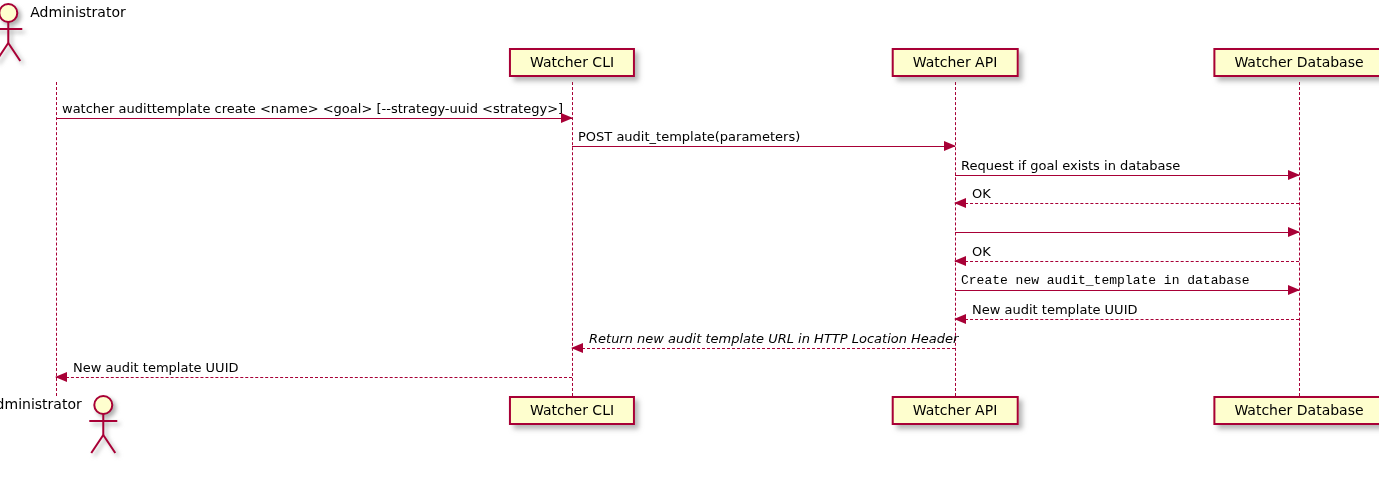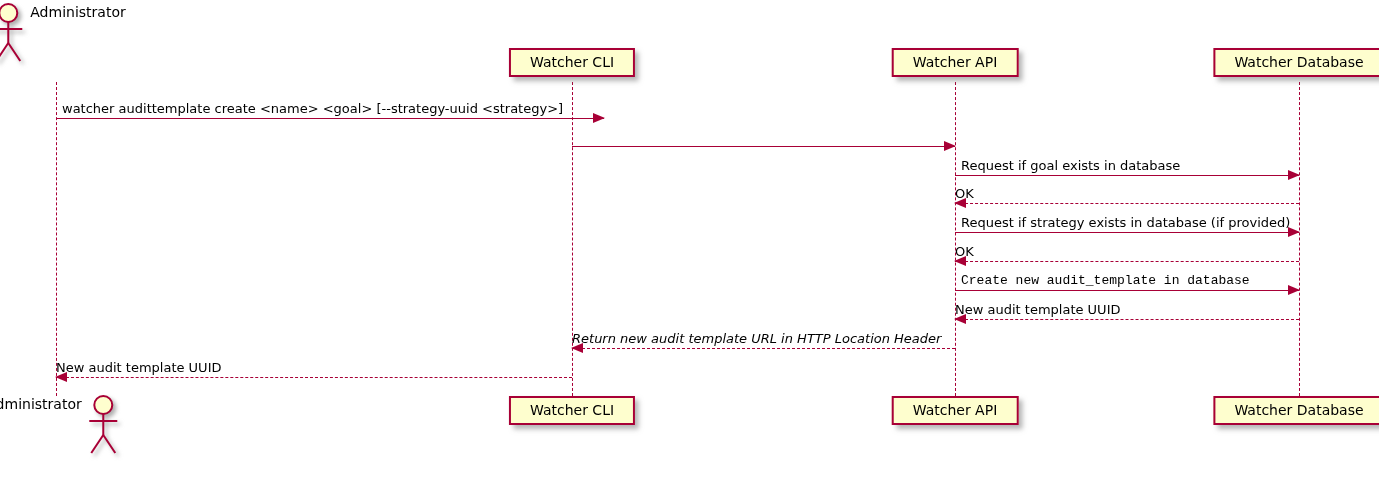--- a/index.html
+++ b/index.html
@@ -35,21 +35,21 @@
   
   .message {
     position:absolute; height:20px;
     border-bottom:1px solid var(--stroke,#A80036);
   }
   .message.dashed { border-bottom-style:dashed; }
   .msg-label {
     position:absolute; bottom:2px; left:6px;
     font-size:13px; white-space:nowrap; color:var(--text,#000);
   }
-  .message.rtl .msg-label { left:0; }
+  .message.rtl .msg-label { left:17px; }
   .arrowhead {
     position:absolute; width:0; height:0; bottom:-5px;
     border-top:5px solid transparent; border-bottom:5px solid transparent;
   }
   .arrowhead.ltr { right:-1px; border-left:12px solid var(--stroke,#A80036); }
   .arrowhead.rtl { left:-1px;  border-right:12px solid var(--stroke,#A80036); }
 </style>
 </head>
 <body>
 
@@ -81,37 +81,37 @@
       <div class="lifeline" style="left: 56px;"></div>
       <div class="lifeline" style="left: 572px;"></div>
       <div class="pbox" style="left: 572px; top: 48px;">Watcher CLI</div>
       <div class="pbox" style="left: 572px; top: 396px;">Watcher CLI</div>
       <div class="lifeline" style="left: 955px;"></div>
       <div class="pbox" style="left: 955px; top: 48px;">Watcher API</div>
       <div class="pbox" style="left: 955px; top: 396px;">Watcher API</div>
       <div class="lifeline" style="left: 1299px;"></div>
       <div class="pbox" style="left: 1299px; top: 48px;">Watcher Database</div>
       <div class="pbox" style="left: 1299px; top: 396px;">Watcher Database</div>
-      <div class="message solid ltr" style="left: 56px; width: 516px; top: 98px; padding-left: 32px;">
+      <div class="message solid ltr" style="left: 56px; width: 516px; top: 98px;">
         <div class="msg-label">watcher audittemplate create &lt;name&gt; &lt;goal&gt; [--strategy-uuid &lt;strategy&gt;]</div>
         <div class="arrowhead ltr"></div>
       </div>
       <div class="message solid ltr" style="left: 572px; width: 383px; top: 126px;">
+        <div class="msg-label">POST audit_template(parameters)</div>
         <div class="arrowhead ltr"></div>
       </div>
       <div class="message solid ltr" style="left: 955px; width: 344px; top: 155px;">
         <div class="msg-label">Request if goal exists in database</div>
         <div class="arrowhead ltr"></div>
       </div>
       <div class="message dashed rtl" style="left: 955px; width: 344px; top: 183px;">
         <div class="msg-label">OK</div>
         <div class="arrowhead rtl"></div>
       </div>
       <div class="message solid ltr" style="left: 955px; width: 344px; top: 212px;">
-        <div class="msg-label">Request if strategy exists in database (if provided)</div>
         <div class="arrowhead ltr"></div>
       </div>
       <div class="message dashed rtl" style="left: 955px; width: 344px; top: 241px;">
         <div class="msg-label">OK</div>
         <div class="arrowhead rtl"></div>
       </div>
       <div class="message solid ltr" style="left: 955px; width: 344px; top: 270px; font-family: Liberation Mono, monospace;">
         <div class="msg-label">Create new audit_template in database</div>
         <div class="arrowhead ltr"></div>
       </div>

